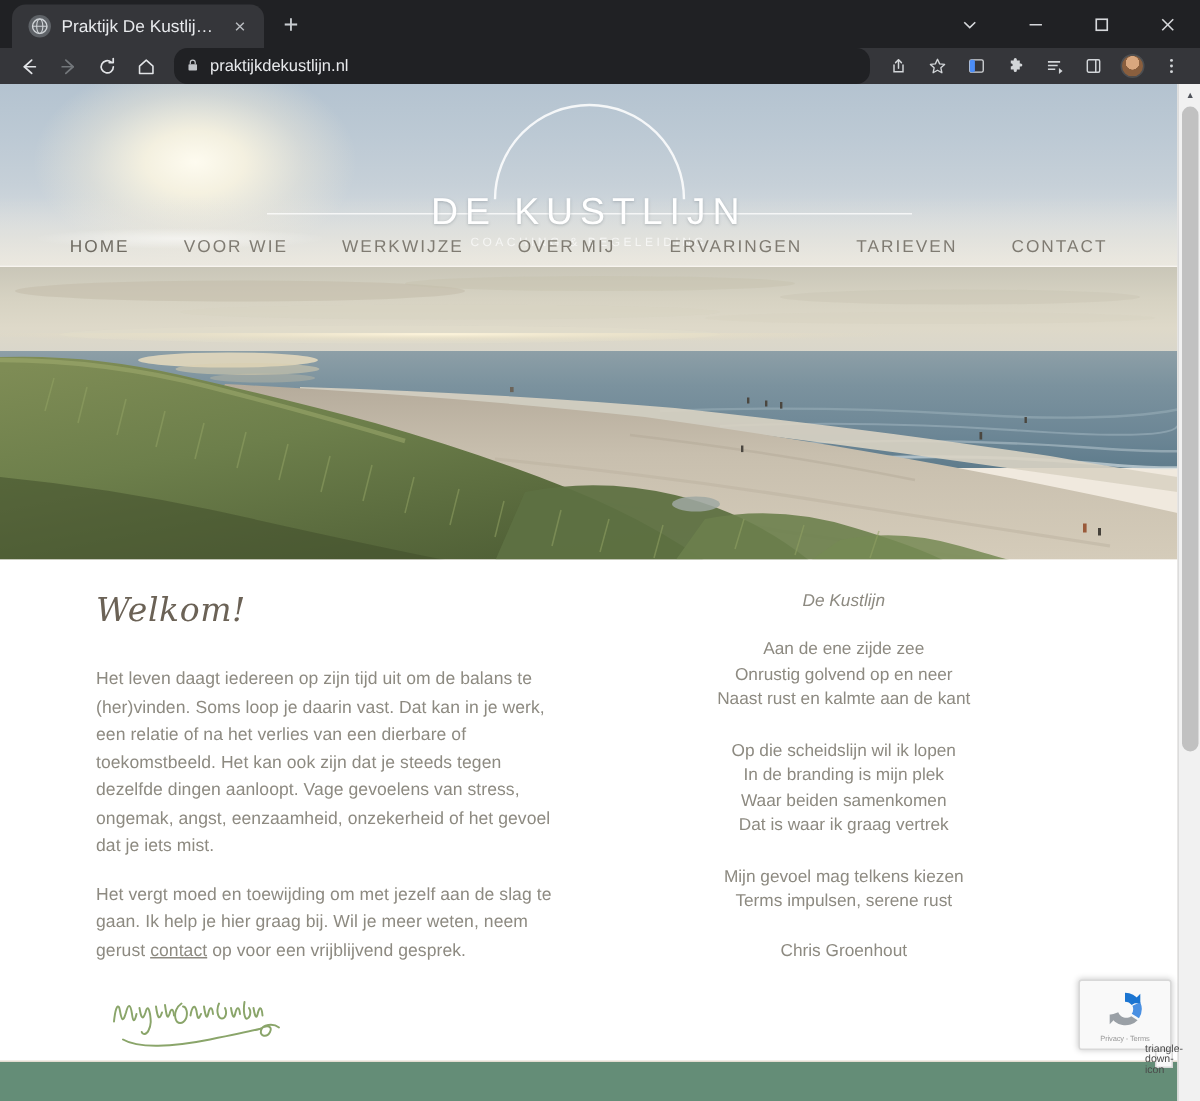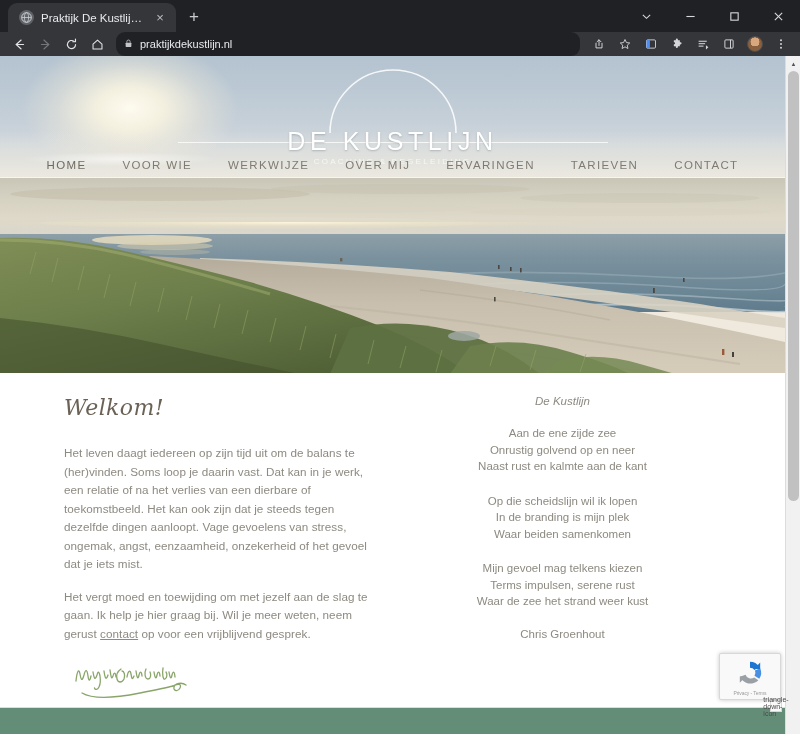--- a/index.html
+++ b/index.html
@@ -527,25 +527,25 @@
               <div class="ptitle">De Kustlijn</div>
               <div class="stanza">
                 <div>Aan de ene zijde zee</div>
                 <div>Onrustig golvend op en neer</div>
                 <div>Naast rust en kalmte aan de kant</div>
               </div>
               <div class="stanza">
                 <div>Op die scheidslijn wil ik lopen</div>
                 <div>In de branding is mijn plek</div>
                 <div>Waar beiden samenkomen</div>
+                <div>Dat is waar ik graag vertrek</div>
               </div>
               <div class="stanza">
                 <div>Mijn gevoel mag telkens kiezen</div>
                 <div>Terms impulsen, serene rust</div>
-                <div>Waar de zee het strand weer kust</div>
               </div>
               <div class="author">Chris Groenhout</div>
             </div>
           </div>
 
         </div>
       </div>
 
       <div class="recaptcha">
         <div class="rc-logo">

